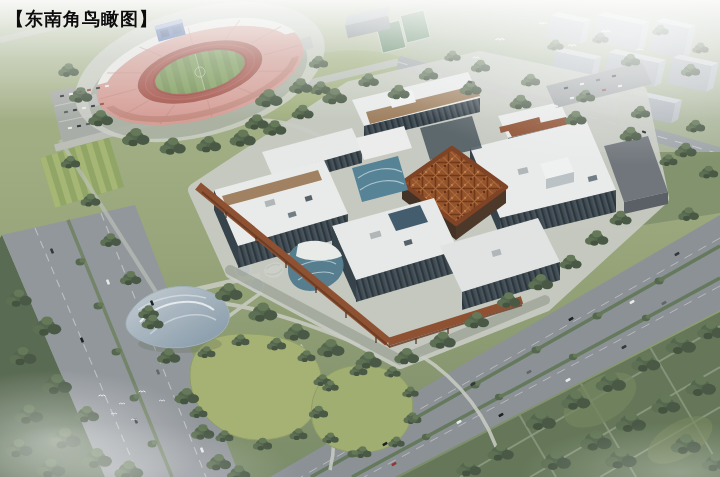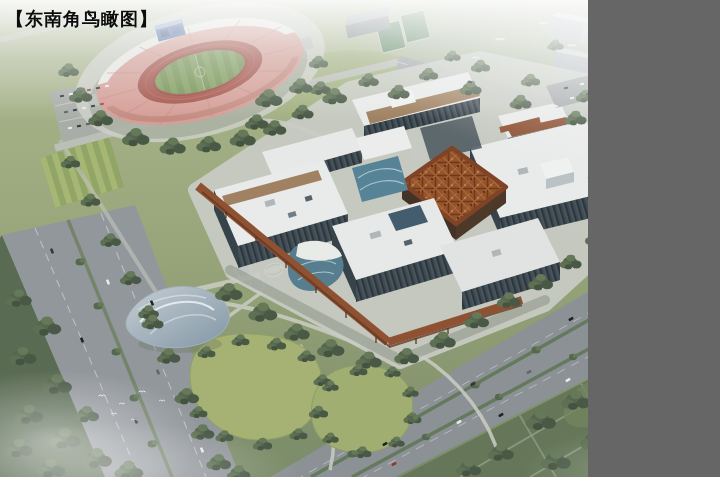--- a/index.html
+++ b/index.html
@@ -1,16 +1,16 @@
 <!DOCTYPE html>
 <html><head>
 <meta charset="utf-8">
 <style>
   html,body{margin:0;padding:0;background:#666;}
-  .shot{position:relative;width:588px;height:477px;overflow:hidden;background:#e5e5e5;
+  .shot{position:relative;width:720px;height:477px;overflow:hidden;background:#e5e5e5;
         font-family:"DejaVu Sans","Liberation Sans",sans-serif;}
   .shot svg{position:absolute;left:0;top:0;display:block;}
   .caption{position:absolute;left:6px;top:8px;font-weight:bold;font-size:18px;line-height:1.2;
            color:#0c0c0c;letter-spacing:1px;text-shadow:0 0 3px rgba(255,255,255,.55);}
 </style>
 </head>
 <body>
 
 <div class="shot">
 <svg width="720" height="477" viewBox="0 0 720 477" xmlns="http://www.w3.org/2000/svg">

